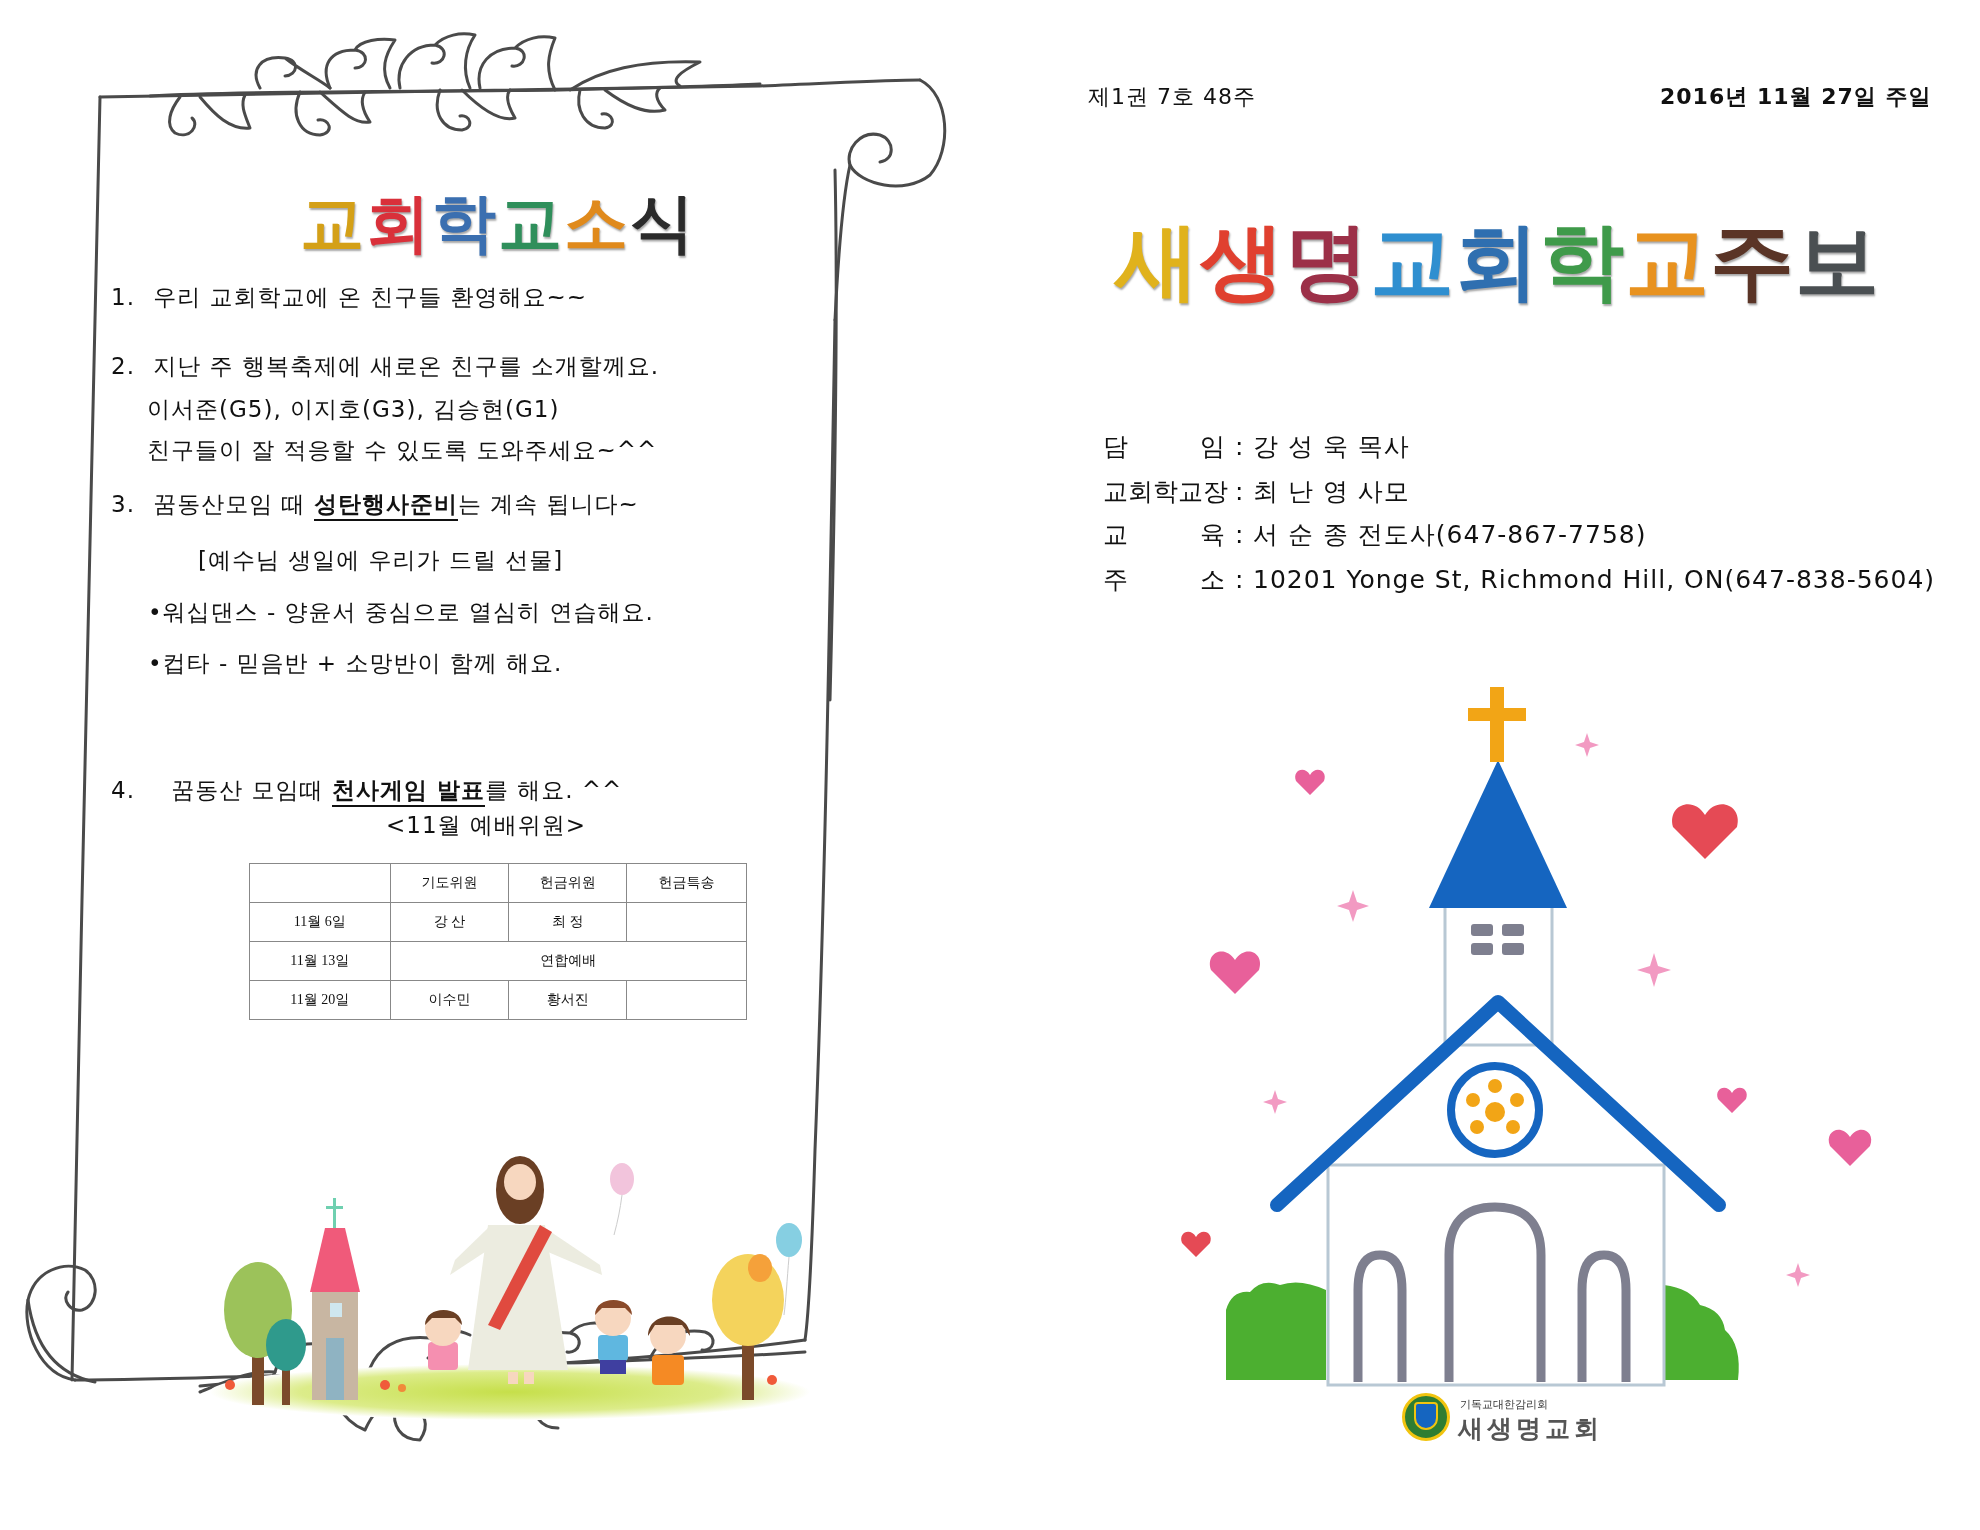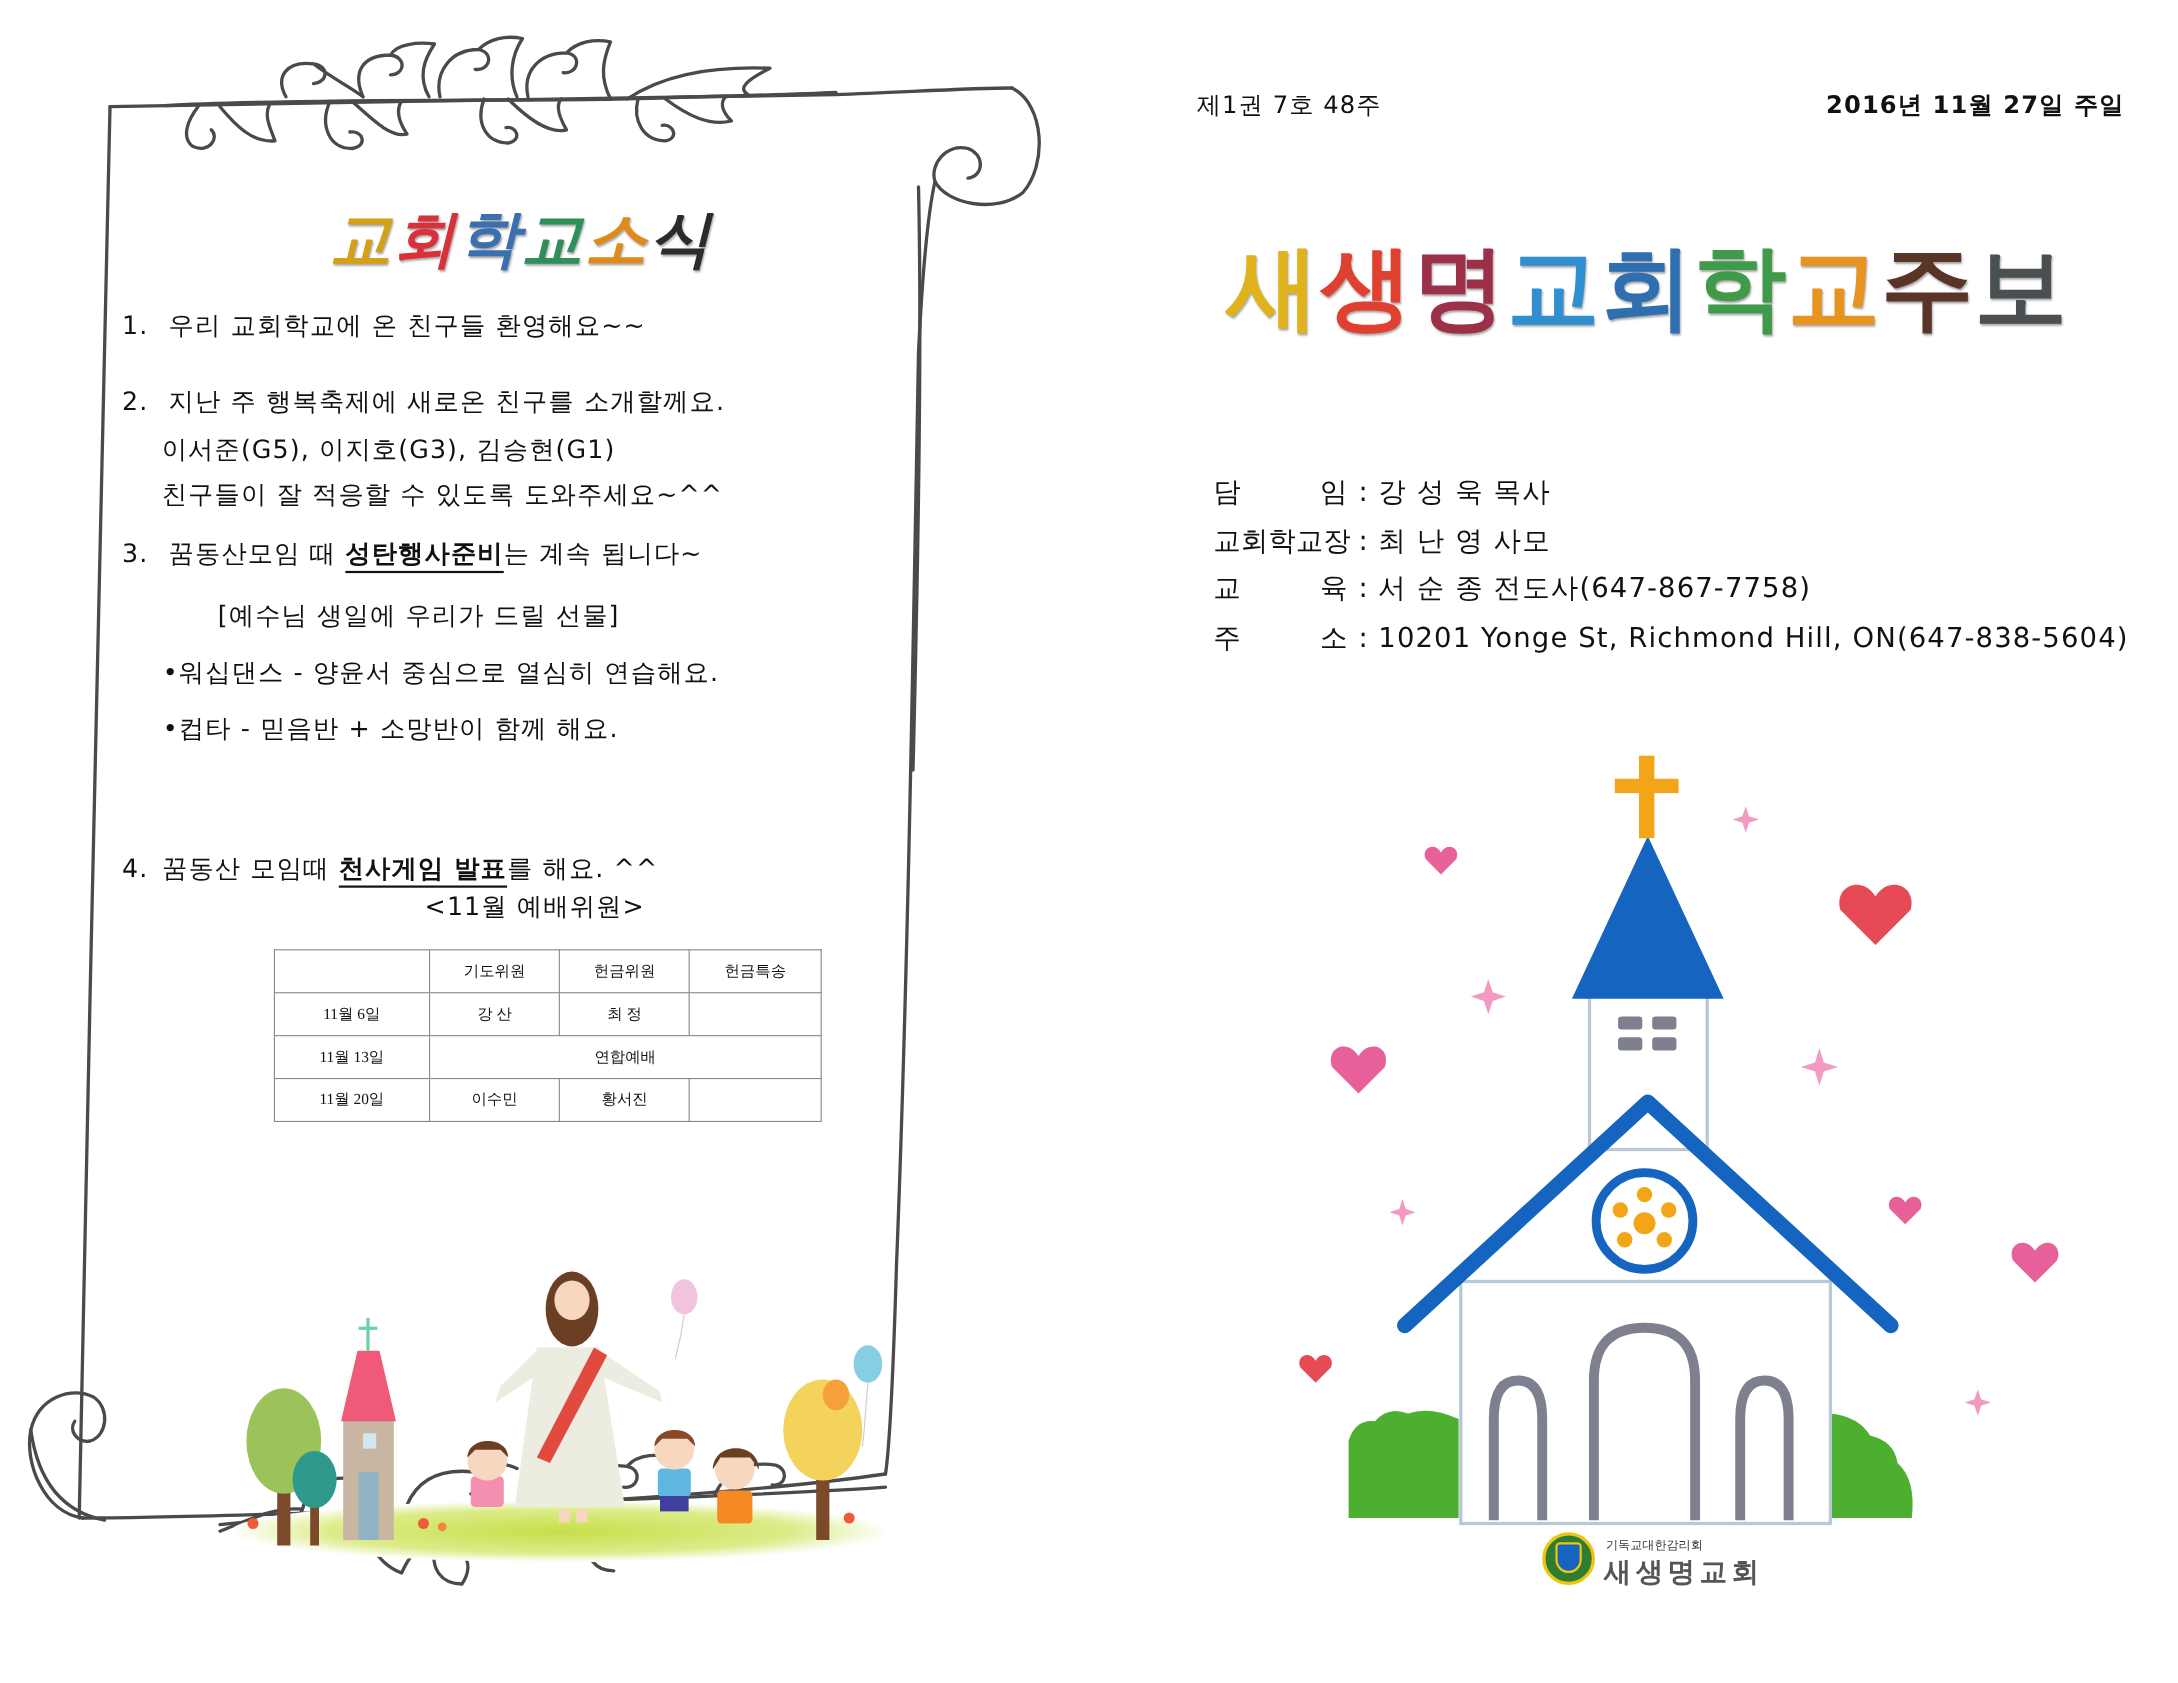--- a/index.html
+++ b/index.html
@@ -68,21 +68,21 @@
       <path d="M275 1372 C 280 1350, 300 1340, 325 1345 C 340 1350, 335 1368, 322 1366"></path>
       <path d="M370 1368 C 380 1345, 400 1335, 430 1338 C 445 1342, 440 1360, 428 1358 M430 1338 C 440 1330, 455 1328, 470 1335"></path>
       <path d="M510 1362 C 520 1340, 540 1330, 570 1333 C 585 1336, 580 1354, 567 1352 M570 1333 C 580 1322, 600 1320, 612 1328"></path>
       <path d="M650 1358 C 660 1338, 680 1328, 705 1332 C 718 1336, 714 1352, 702 1350"></path>
       <path d="M335 1372 C 330 1395, 340 1420, 365 1430 C 372 1415, 378 1405, 395 1408 C 392 1425, 400 1440, 420 1440 C 430 1425, 425 1410, 412 1412"></path>
       <path d="M480 1366 C 475 1390, 485 1410, 505 1418 C 512 1405, 520 1395, 535 1398 C 532 1415, 540 1428, 558 1428"></path>
       <path d="M620 1360 C 615 1380, 625 1400, 645 1405 C 652 1392, 660 1385, 672 1388 C 670 1402, 678 1412, 692 1412"></path>
     </g>
   </svg>
 
-  <div class="rainbow-title" style="left:300px; top:180px; font-size:56px; letter-spacing:2px;font-style:italic;">
+  <div class="rainbow-title" style="left:300px; top:180px; font-size:64px; letter-spacing:2px;">
     <span style="color:#d4a017">교</span><span style="color:#d9303a">회</span><span style="color:#3b6fb0">학</span><span style="color:#2f8f5b">교</span><span style="color:#e08a1c">소</span><span style="color:#2b2b2b">식</span>
   </div>
 
   <div class="abs hand" style="left:111px; top:282px;">
     <span>1.</span>
     <span style="margin-left:10px">우리 교회학교에 온 친구들 환영해요~~</span>
   </div>
 
   <div class="abs hand" style="left:111px; top:351px;">
     <span>2.</span>
@@ -94,21 +94,21 @@
   <div class="abs hand" style="left:111px; top:489px;">
     <span>3.</span>
     <span style="margin-left:10px">꿈동산모임 때 </span><span class="u">성탄행사준비</span><span>는 계속 됩니다~</span>
   </div>
   <div class="abs hand" style="left:198px; top:545px;">[예수님 생일에 우리가 드릴 선물]</div>
   <div class="abs hand" style="left:148px; top:648px;">•컵타 - 믿음반 + 소망반이 함께 해요.</div>
   <div class="abs hand" style="left:148px; top:597px;">•워십댄스 - 양윤서 중심으로 열심히 연습해요.</div>
 
   <div class="abs hand" style="left:111px; top:775px;">
     <span>4.</span>
-    <span style="margin-left:4px">꿈동산 모임때 </span><span class="u">천사게임 발표</span><span>를 해요. ^^</span>
+    <span style="margin-left:28px">꿈동산 모임때 </span><span class="u">천사게임 발표</span><span>를 해요. ^^</span>
   </div>
 
   <div class="abs hand" style="left:386px; top:810px; width:200px; text-align:center;">&lt;11월 예배위원&gt;</div>
 
   <table class="duty" style="left:249px; top:863px; width:498px;">
     <tbody>
         <tr>
       <td style="width:141px"></td>
       <td style="width:119px">기도위원</td>
       <td style="width:118px">헌금위원</td>

